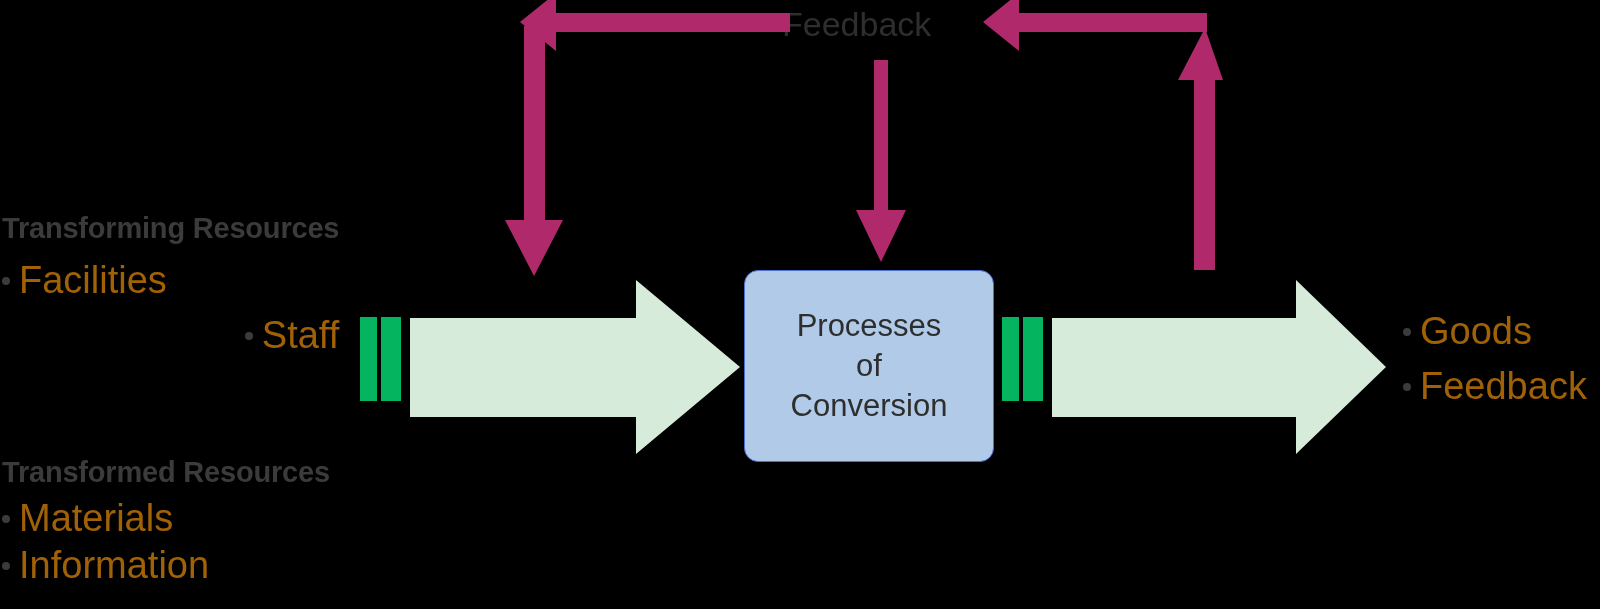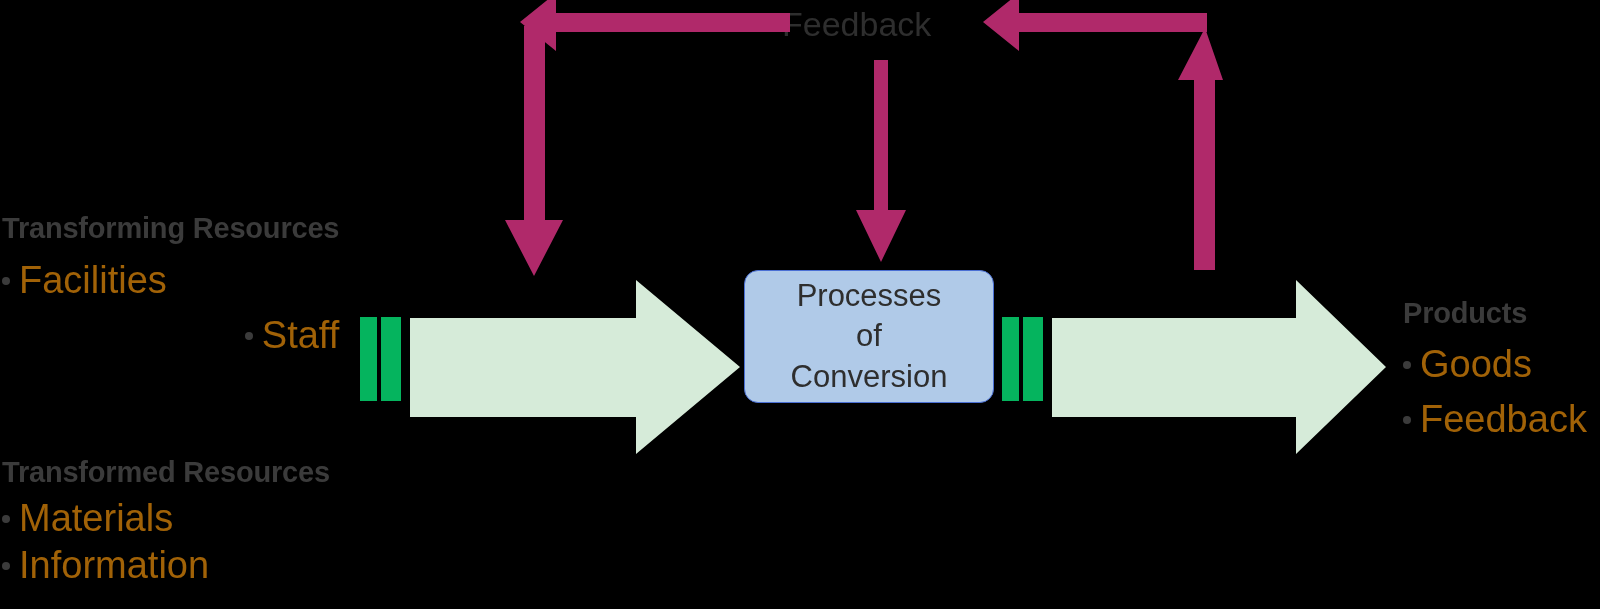--- a/index.html
+++ b/index.html
@@ -94,40 +94,39 @@
     <div class="txt-heading">Transformed Resources</div>
     <div class="txt-bullet" style="margin-top:8px;">
       <span class="dot"></span><span>Materials</span>
     </div>
     <div class="txt-bullet" style="margin-top:4px;">
       <span class="dot"></span><span>Information</span>
     </div>
   </div>
 
   <div class="abs" style="left:1403px; top:297px;">
-    <div class="txt-heading">Products</div>
     <div class="txt-bullet" style="margin-top:13px;">
       <span class="dot"></span><span>Goods</span>
     </div>
     <div class="txt-bullet" style="margin-top:12px;">
       <span class="dot"></span><span>Feedback</span>
     </div>
   </div>
 
   <div class="abs tailbar" style="left:360px; top:317px; width:17px; height:84px;"></div>
   <div class="abs tailbar" style="left:381px; top:317px; width:20px; height:84px;"></div>
 
   <div class="abs" style="left:410px; top:278px; width:332px; height:178px;">
     <svg class="arrow-svg" width="332" height="178" viewBox="0 0 332 178">
       <polygon points="0,40 226,40 226,2 330,89 226,176 226,139 0,139" fill="#d6ebd9"></polygon>
     </svg>
     <span class="arrow-label" style="left:52px;">Inputs</span>
   </div>
 
-  <div class="abs" id="conversion-box" style="left:744px; top:270px; width:250px; height:133px;">
+  <div class="abs" id="conversion-box" style="left:744px; top:270px; width:250px; height:192px;">
     <div class="box-label">Processes
 of
 Conversion</div>
   </div>
 
   <div class="abs tailbar" style="left:1002px; top:317px; width:17px; height:84px;"></div>
   <div class="abs tailbar" style="left:1023px; top:317px; width:20px; height:84px;"></div>
 
   <div class="abs" style="left:1052px; top:278px; width:336px; height:178px;">
     <svg class="arrow-svg" width="336" height="178" viewBox="0 0 336 178">

